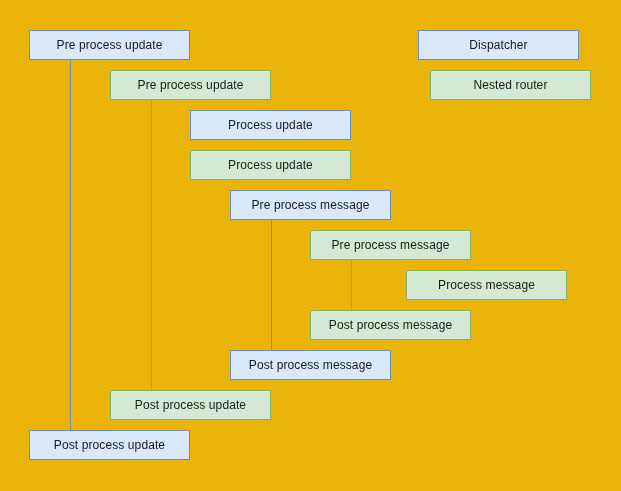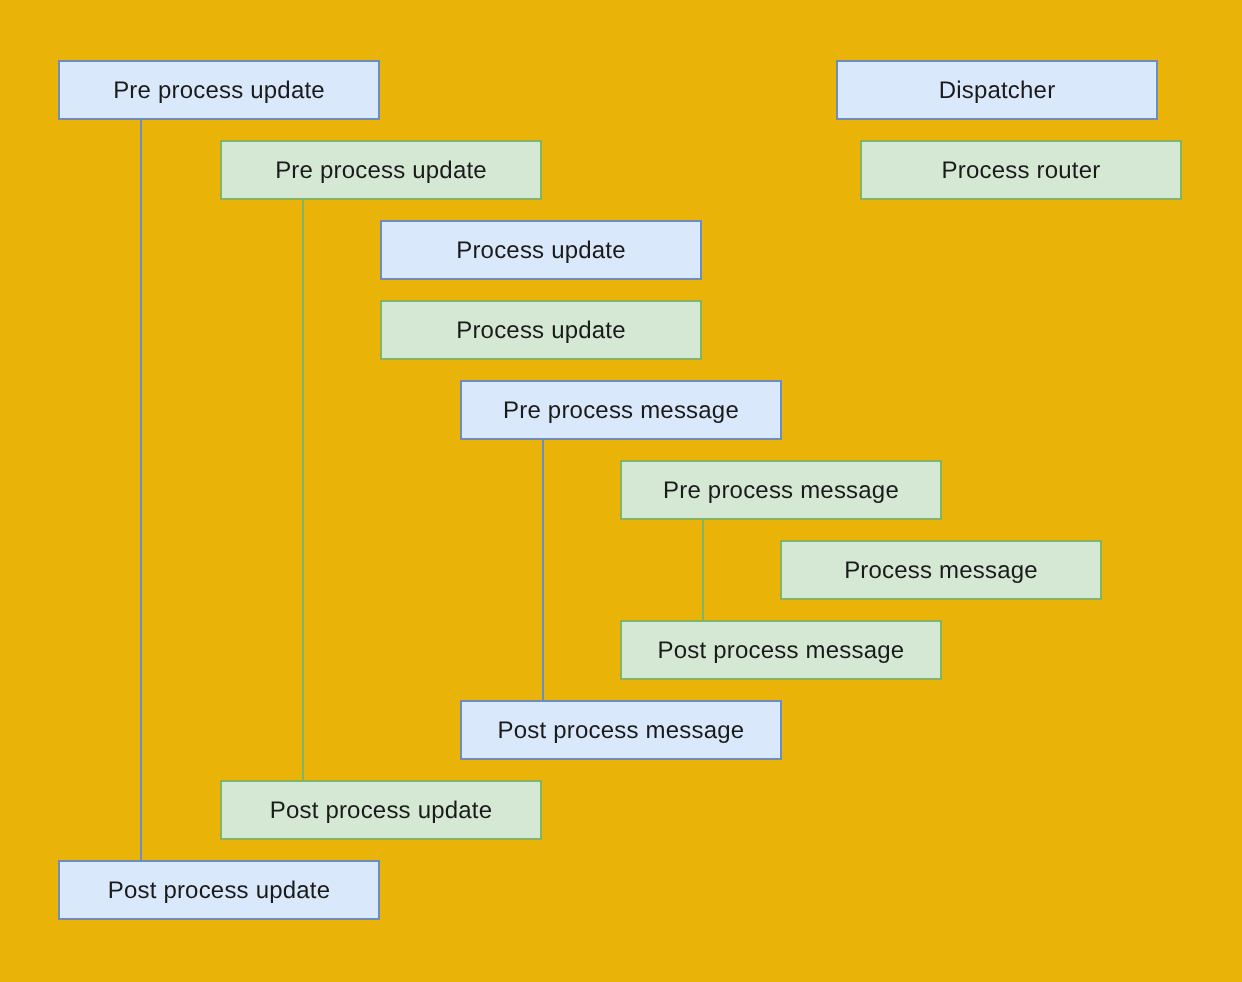--- a/index.html
+++ b/index.html
@@ -61,24 +61,24 @@
       <div class="edge green" style="left: 351px; top: 260px; height: 50px;"></div>
     </div>
 
   <div id="nodes">
       <div class="node blue" style="left: 29px; top: 30px; width: 161px; height: 30px;">Pre process update</div>
       <div class="node green" style="left: 110px; top: 70px; width: 161px; height: 30px;">Pre process update</div>
       <div class="node blue" style="left: 190px; top: 110px; width: 161px; height: 30px;">Process update</div>
       <div class="node green" style="left: 190px; top: 150px; width: 161px; height: 30px;">Process update</div>
       <div class="node blue" style="left: 230px; top: 190px; width: 161px; height: 30px;">Pre process message</div>
       <div class="node green" style="left: 310px; top: 230px; width: 161px; height: 30px;">Pre process message</div>
-      <div class="node green" style="left: 390px; top: 270px; width: 161px; height: 30px;">Process message</div>
+      <div class="node green" style="left: 406px; top: 270px; width: 161px; height: 30px;">Process message</div>
       <div class="node green" style="left: 310px; top: 310px; width: 161px; height: 30px;">Post process message</div>
       <div class="node blue" style="left: 230px; top: 350px; width: 161px; height: 30px;">Post process message</div>
       <div class="node green" style="left: 110px; top: 390px; width: 161px; height: 30px;">Post process update</div>
       <div class="node blue" style="left: 29px; top: 430px; width: 161px; height: 30px;">Post process update</div>
     </div>
 
   <div id="legend">
       <div class="node legend-node blue" style="left: 418px; top: 30px; width: 161px; height: 30px;">Dispatcher</div>
-      <div class="node legend-node green" style="left: 430px; top: 70px; width: 161px; height: 30px;">Process router</div>
+      <div class="node legend-node green" style="left: 430px; top: 70px; width: 161px; height: 30px;">Nested router</div>
     </div>
 </div>
 
 </body></html>

